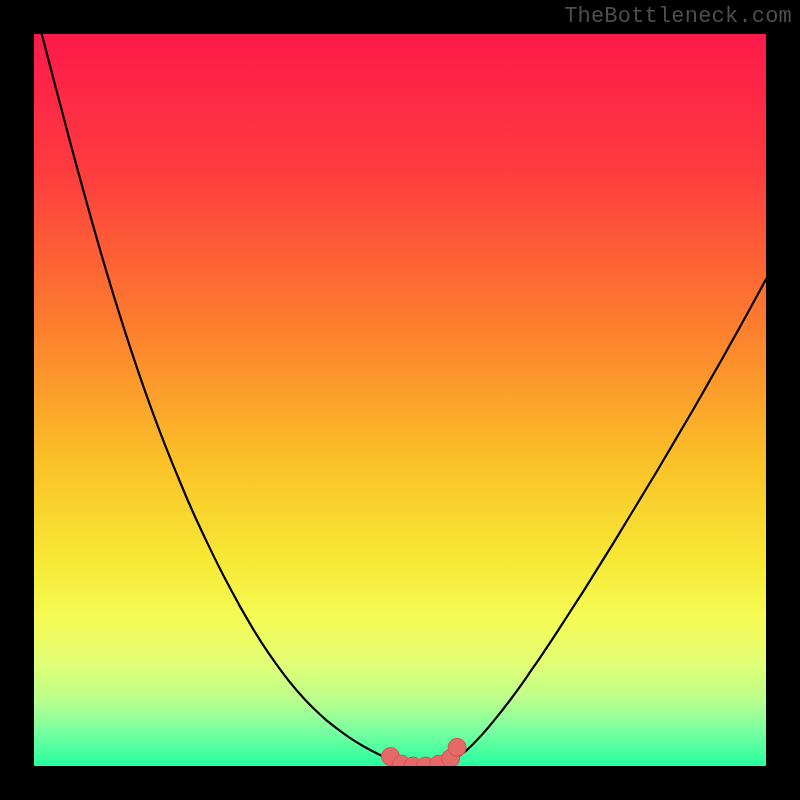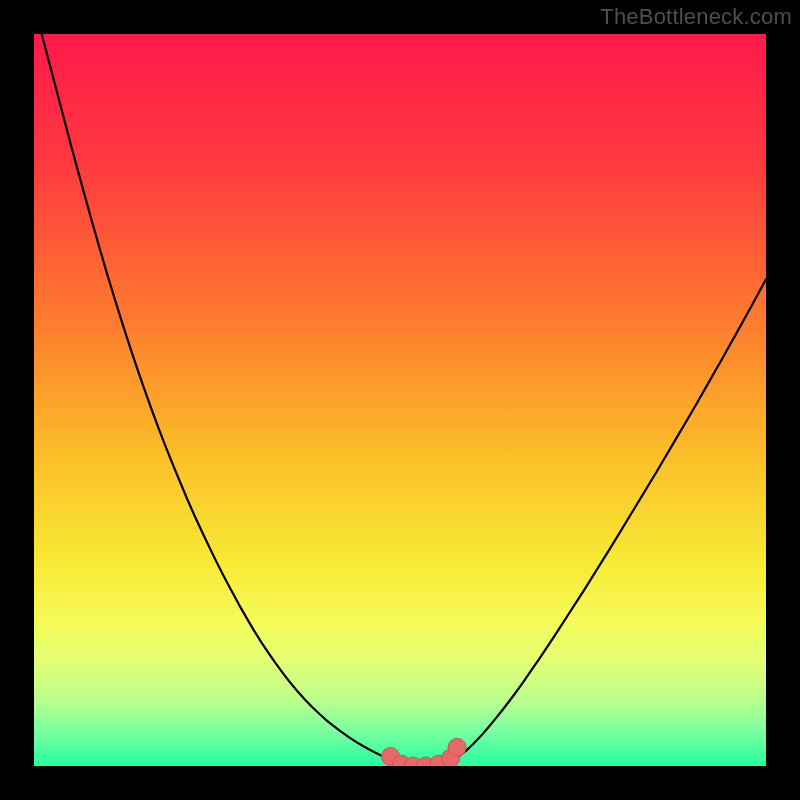--- a/index.html
+++ b/index.html
@@ -10,20 +10,21 @@
     overflow: hidden;
     background: #000;
     font-family: Arial, Helvetica, sans-serif;
   }
   .frame {
     position: absolute;
     top: 0; left: 0;
     width: 800px;
     height: 800px;
     background: #000;
+    font-family: Liberation Mono, monospace;
   }
   .plot {
     position: absolute;
     top: 34px;
     left: 34px;
     width: 732px;
     height: 732px;
     overflow: hidden;
   }
   .watermark {

